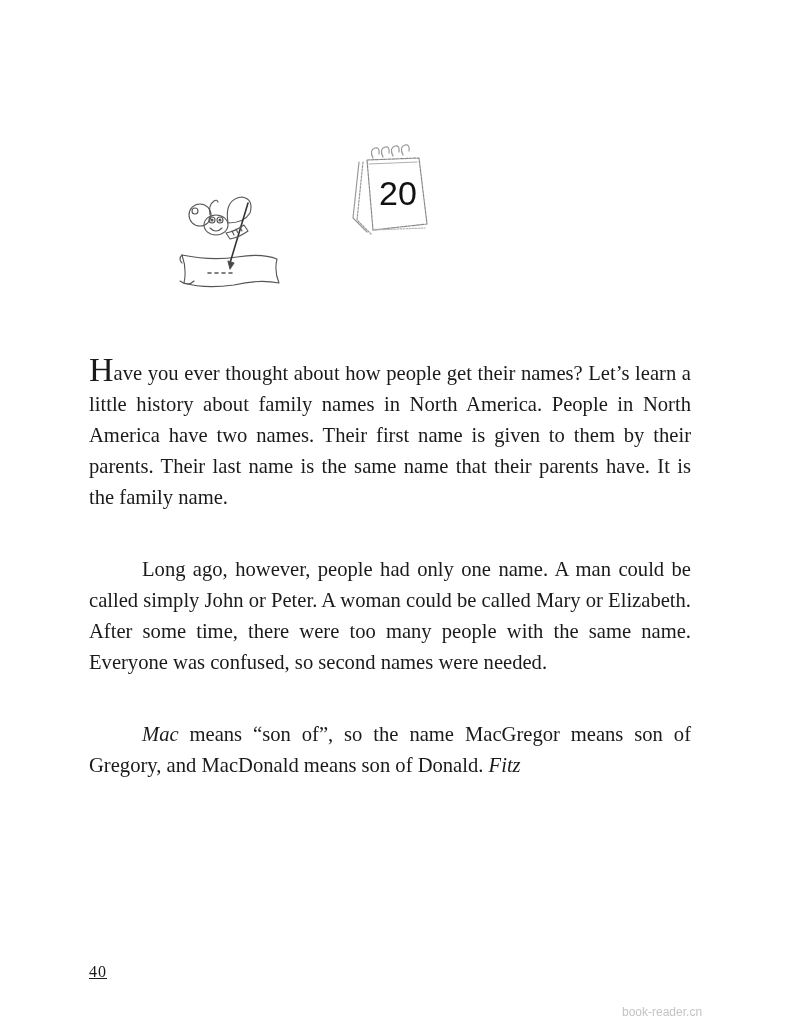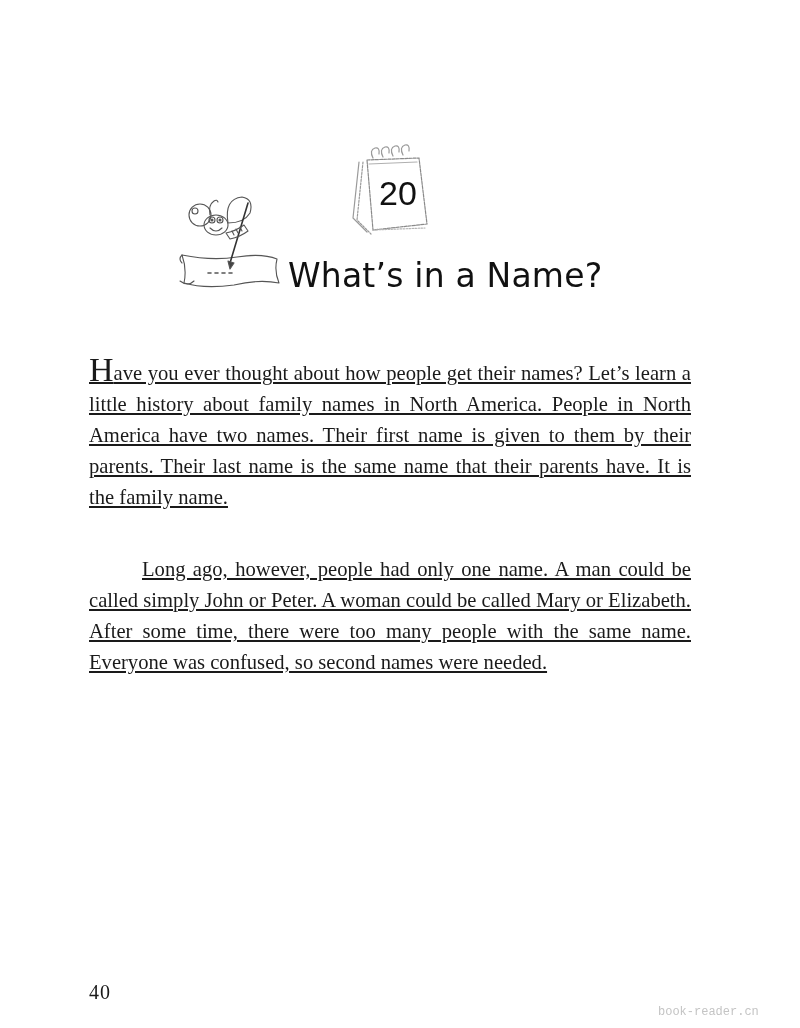--- a/index.html
+++ b/index.html
@@ -60,46 +60,46 @@
     .body-text {
       position: absolute;
       left: 89px;
       top: 358px;
       width: 602px;
       font-size: 20.6px;
       line-height: 31px;
       text-align: justify;
       color: #1a1a1a;
     }
-    .body-text p { margin: 0; text-decoration: underline; }
+    .body-text p { margin: 0; }
     .body-text p.indent { text-indent: 53px; margin-top: 41px; }
     .dropcap {
       font-size: 34px;
       line-height: 20px;
       vertical-align: -1px;
     }
     .body-text em { font-style: italic; }
 
     .page-number {
       position: absolute;
       left: 89px;
-      top: 980px;
-      font-size: 20px;
+      top: 960px;
+      font-size: 16px;
       line-height: 24px;
       letter-spacing: 1px;
       color: #1a1a1a;
+      text-decoration: underline;
     }
     .watermark {
       position: absolute;
       left: 622px;
       top: 1005px;
-      font-family: Liberation Mono, monospace;
+      font-family: Liberation Sans, sans-serif;
       font-size: 12px;
       color: #c4c4c4;
-      margin-left: 36px;
     }
   </style>
 </head>
 <body>
 
 <div class="page">
 
   <div class="calendar">
     <svg width="90" height="100" viewBox="0 0 90 100">
       <g fill="none" stroke="#9a9a9a" stroke-width="1.2" stroke-linecap="round">
@@ -145,22 +145,22 @@
 
         <path d="M70 10 L52 70" stroke="#333" stroke-width="1.6"></path>
         <path d="M50 68 L52 76 L56 70 Z" fill="#444"></path>
 
         <path d="M48 40 q10 -2 18 -8 l4 6 q-8 6 -18 8 z"></path>
         <path d="M54 38 l2 4 M58 36 l2 4 M62 34 l2 4"></path>
       </g>
     </svg>
   </div>
 
-  <div class="chapter-title">What’s in a Name?</div>
 
   <div class="body-text">
     <p><span class="dropcap">H</span><span>ave you ever thought about how people get their names? Let’s learn a little history about family names in North America. People in North America have two names. Their first name is given to them by their parents. Their last name is the same name that their parents have. It is the family name.</span></p>
     <p class="indent"><span>Long ago, however, people had only one name. A man could be called simply John or Peter. A woman could be called Mary or Elizabeth. After some time, there were too many people with the same name. Everyone was confused, so second names were needed.</span></p>
+    <p class="indent"><em>Mac</em><span> means “son of”, so the name MacGregor means son of Gregory, and MacDonald means son of Donald. </span><em>Fitz</em></p>
   </div>
 
   <div class="page-number">40</div>
   <div class="watermark">book-reader.cn</div>
 </div>
 
 </body></html>

